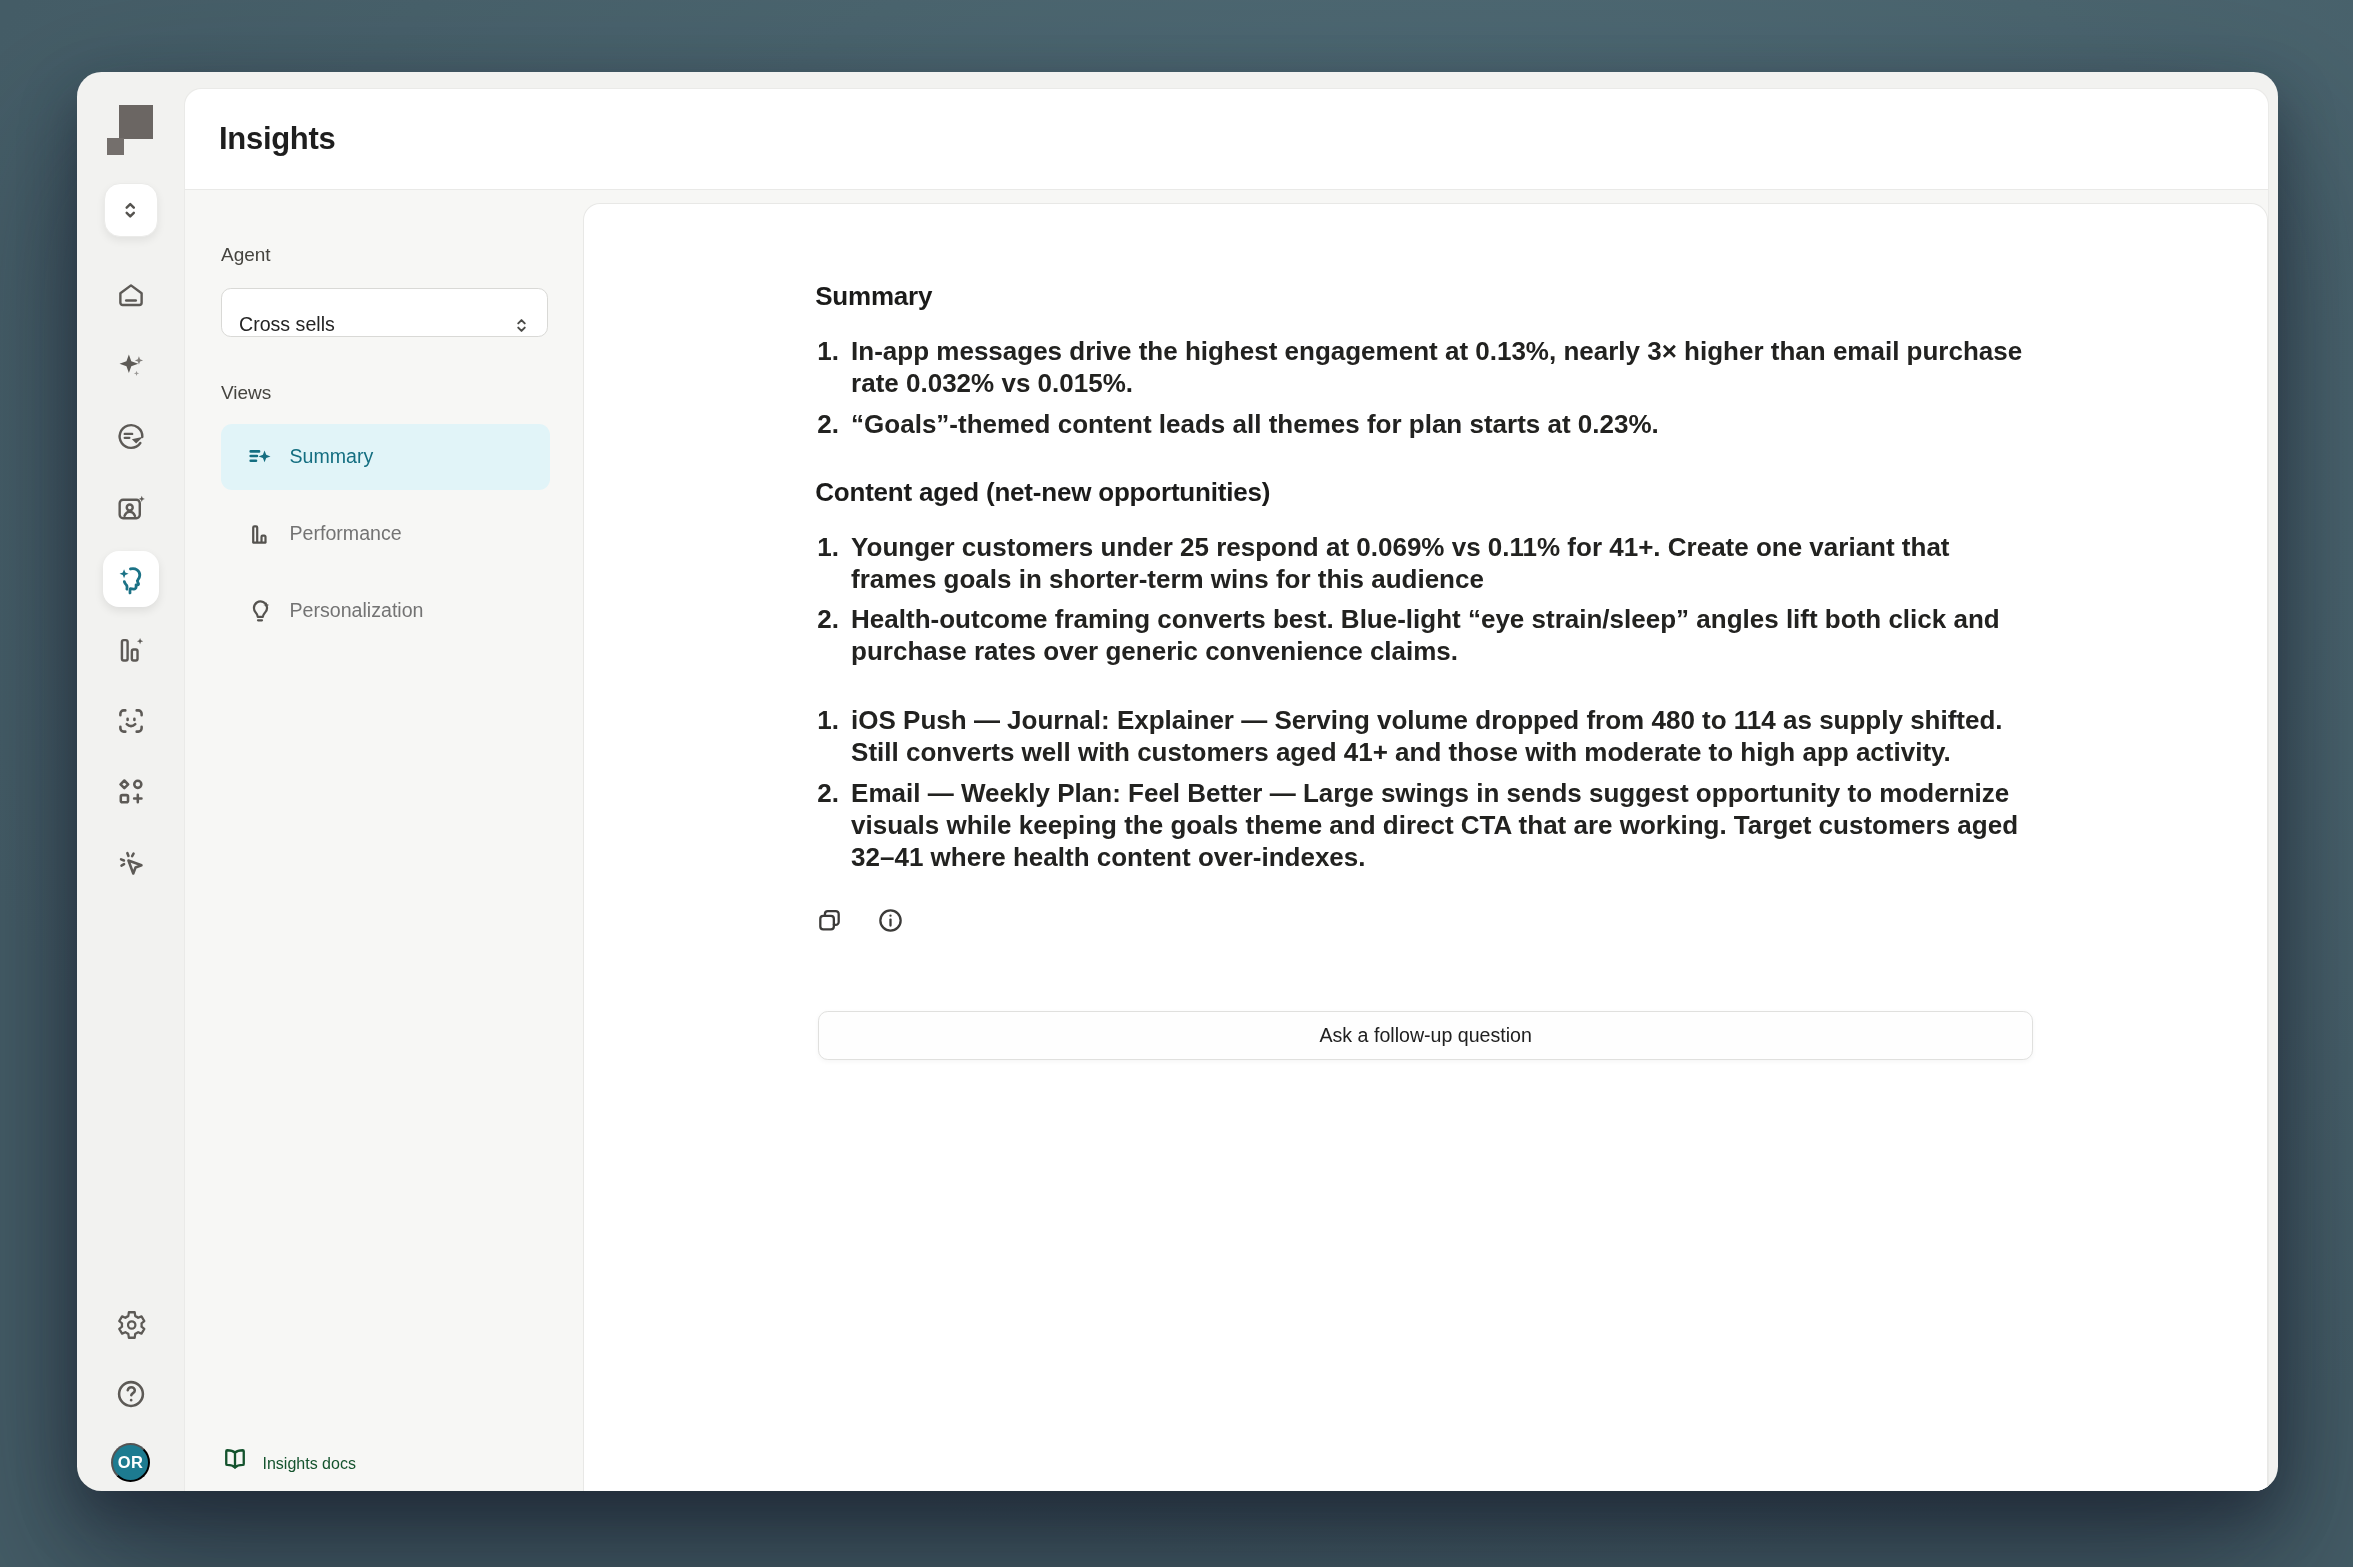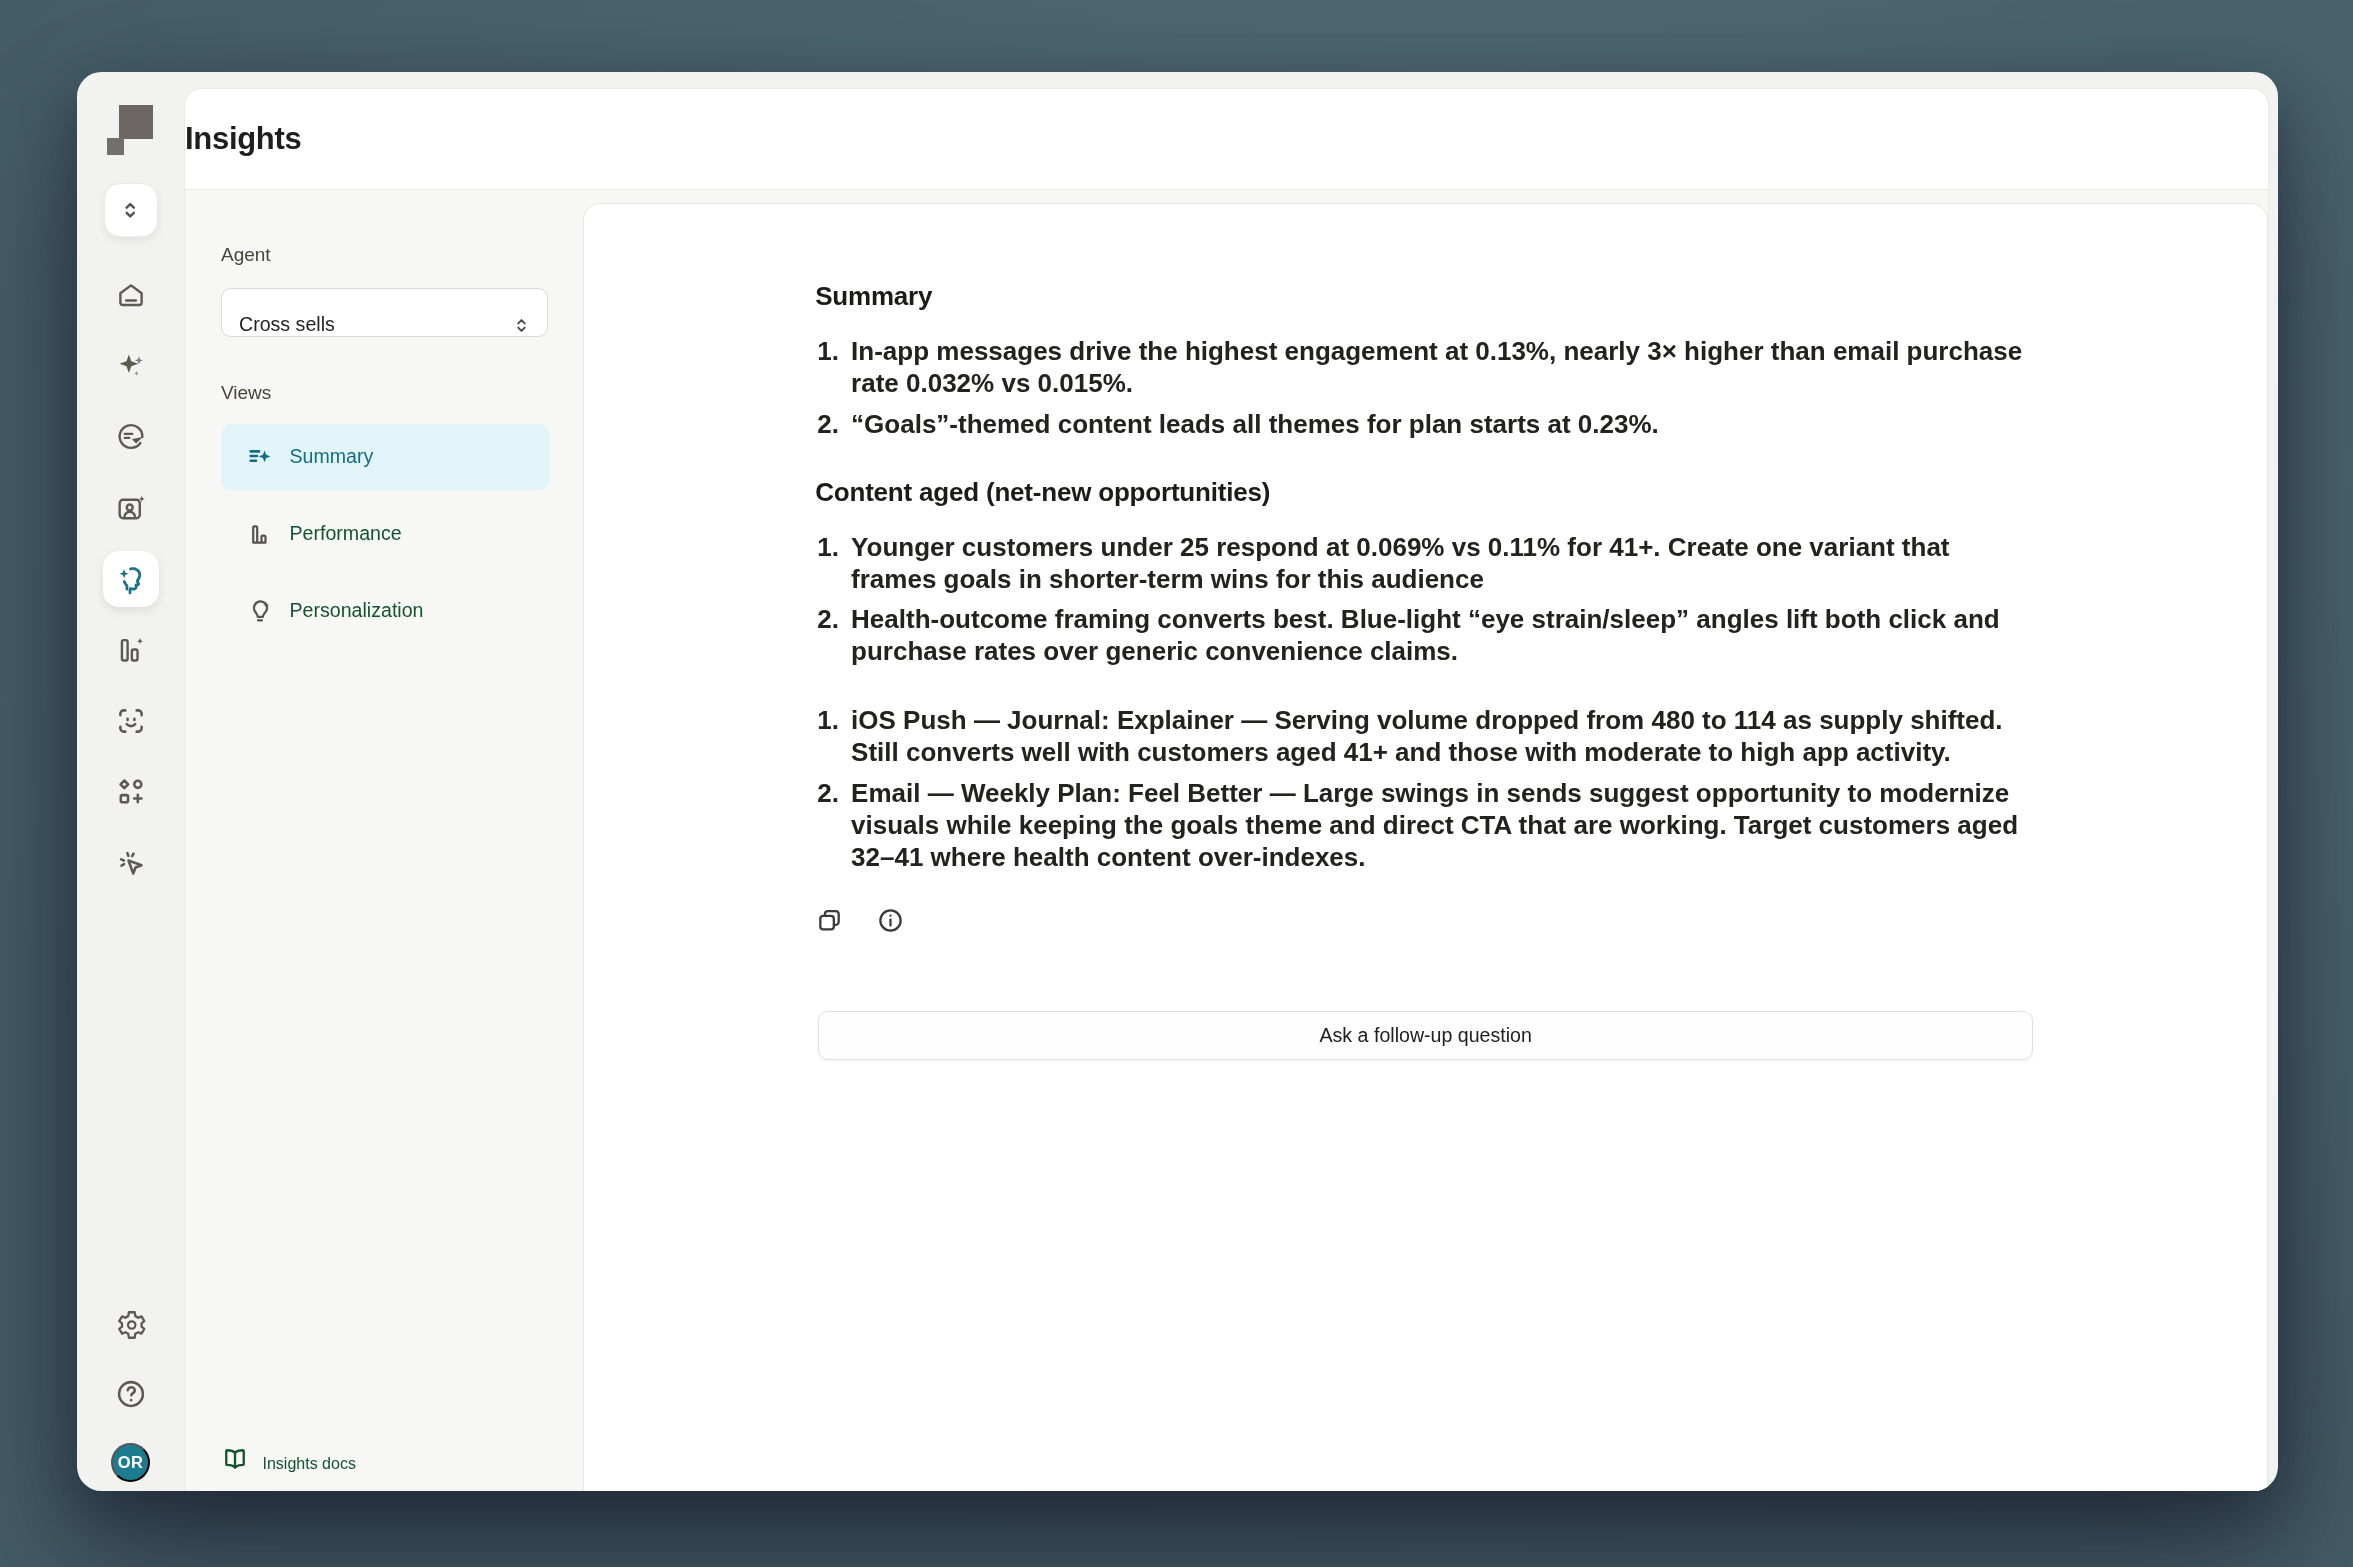--- a/index.html
+++ b/index.html
@@ -48,40 +48,40 @@
     display:flex; align-items:center; justify-content:center; cursor:pointer;
   }
   
   .panel {
     flex:1; margin:16px 8.6px 0 0; min-width:0;
     background:#f7f7f5; border:0.6px solid #eaeae8; border-bottom:none;
     border-radius:17px 17px 0 0; display:flex; flex-direction:column; overflow:hidden;
   }
   .panel-header {
     height:101px; flex:none; background:#fff; border-bottom:0.6px solid #e9e9e7;
-    border-radius:17px 17px 0 0; display:flex; align-items:center; 
+    border-radius:17px 17px 0 0; display:flex; align-items:center; padding-left:34px;
   }
   .panel-header h1 { font-size:31px; font-weight:600; color:#1e1e1e; letter-spacing:-0.3px; }
   .panel-body { flex:1; display:flex; min-height:0; }
   
   .sidebar { width:398px; flex:none; padding:54px 0 18.4px 36px; display:flex; flex-direction:column; }
   .field-label { font-size:19px; color:#45443f; }
   .select {
     margin-top:22px; width:327px; height:49px; background:#fff;
     border:1.2px solid #d9d9d6; border-radius:9.8px; cursor:pointer;
     display:flex; align-items:flex-end; justify-content:space-between; padding:0 14.7px 0 17px;
     font-size:19.6px; color:#242424;
   }
   .select svg { width:21px; height:21px; color:#4b4b48; }
   .views-label { margin-top:45px; }
   .views { margin-top:19.6px; display:flex; flex-direction:column; gap:11px; }
   .view-item {
     width:329px; height:66px; border-radius:11px; border:none; background:transparent;
     display:flex; align-items:center; gap:16px; padding-left:24.5px; cursor:pointer;
-    font-family:inherit; font-size:19.6px; color:#14532d;
+    font-family:inherit; font-size:19.6px; color:#737373;
   }
   .view-item svg { width:28px; height:28px; color:#55534f; flex:none; }
   .view-item.active { background:#e1f4f8; color:#146e81; font-weight:500; }
   .view-item.active svg { color:#146e81; }
   .docs-link {
     margin-top:auto; display:flex; align-items:flex-end; gap:13.5px; cursor:pointer;
     color:#14532d; font-size:16px; font-weight:500; text-decoration:none;
   }
   .docs-link svg { width:28px; height:28px; }
   

